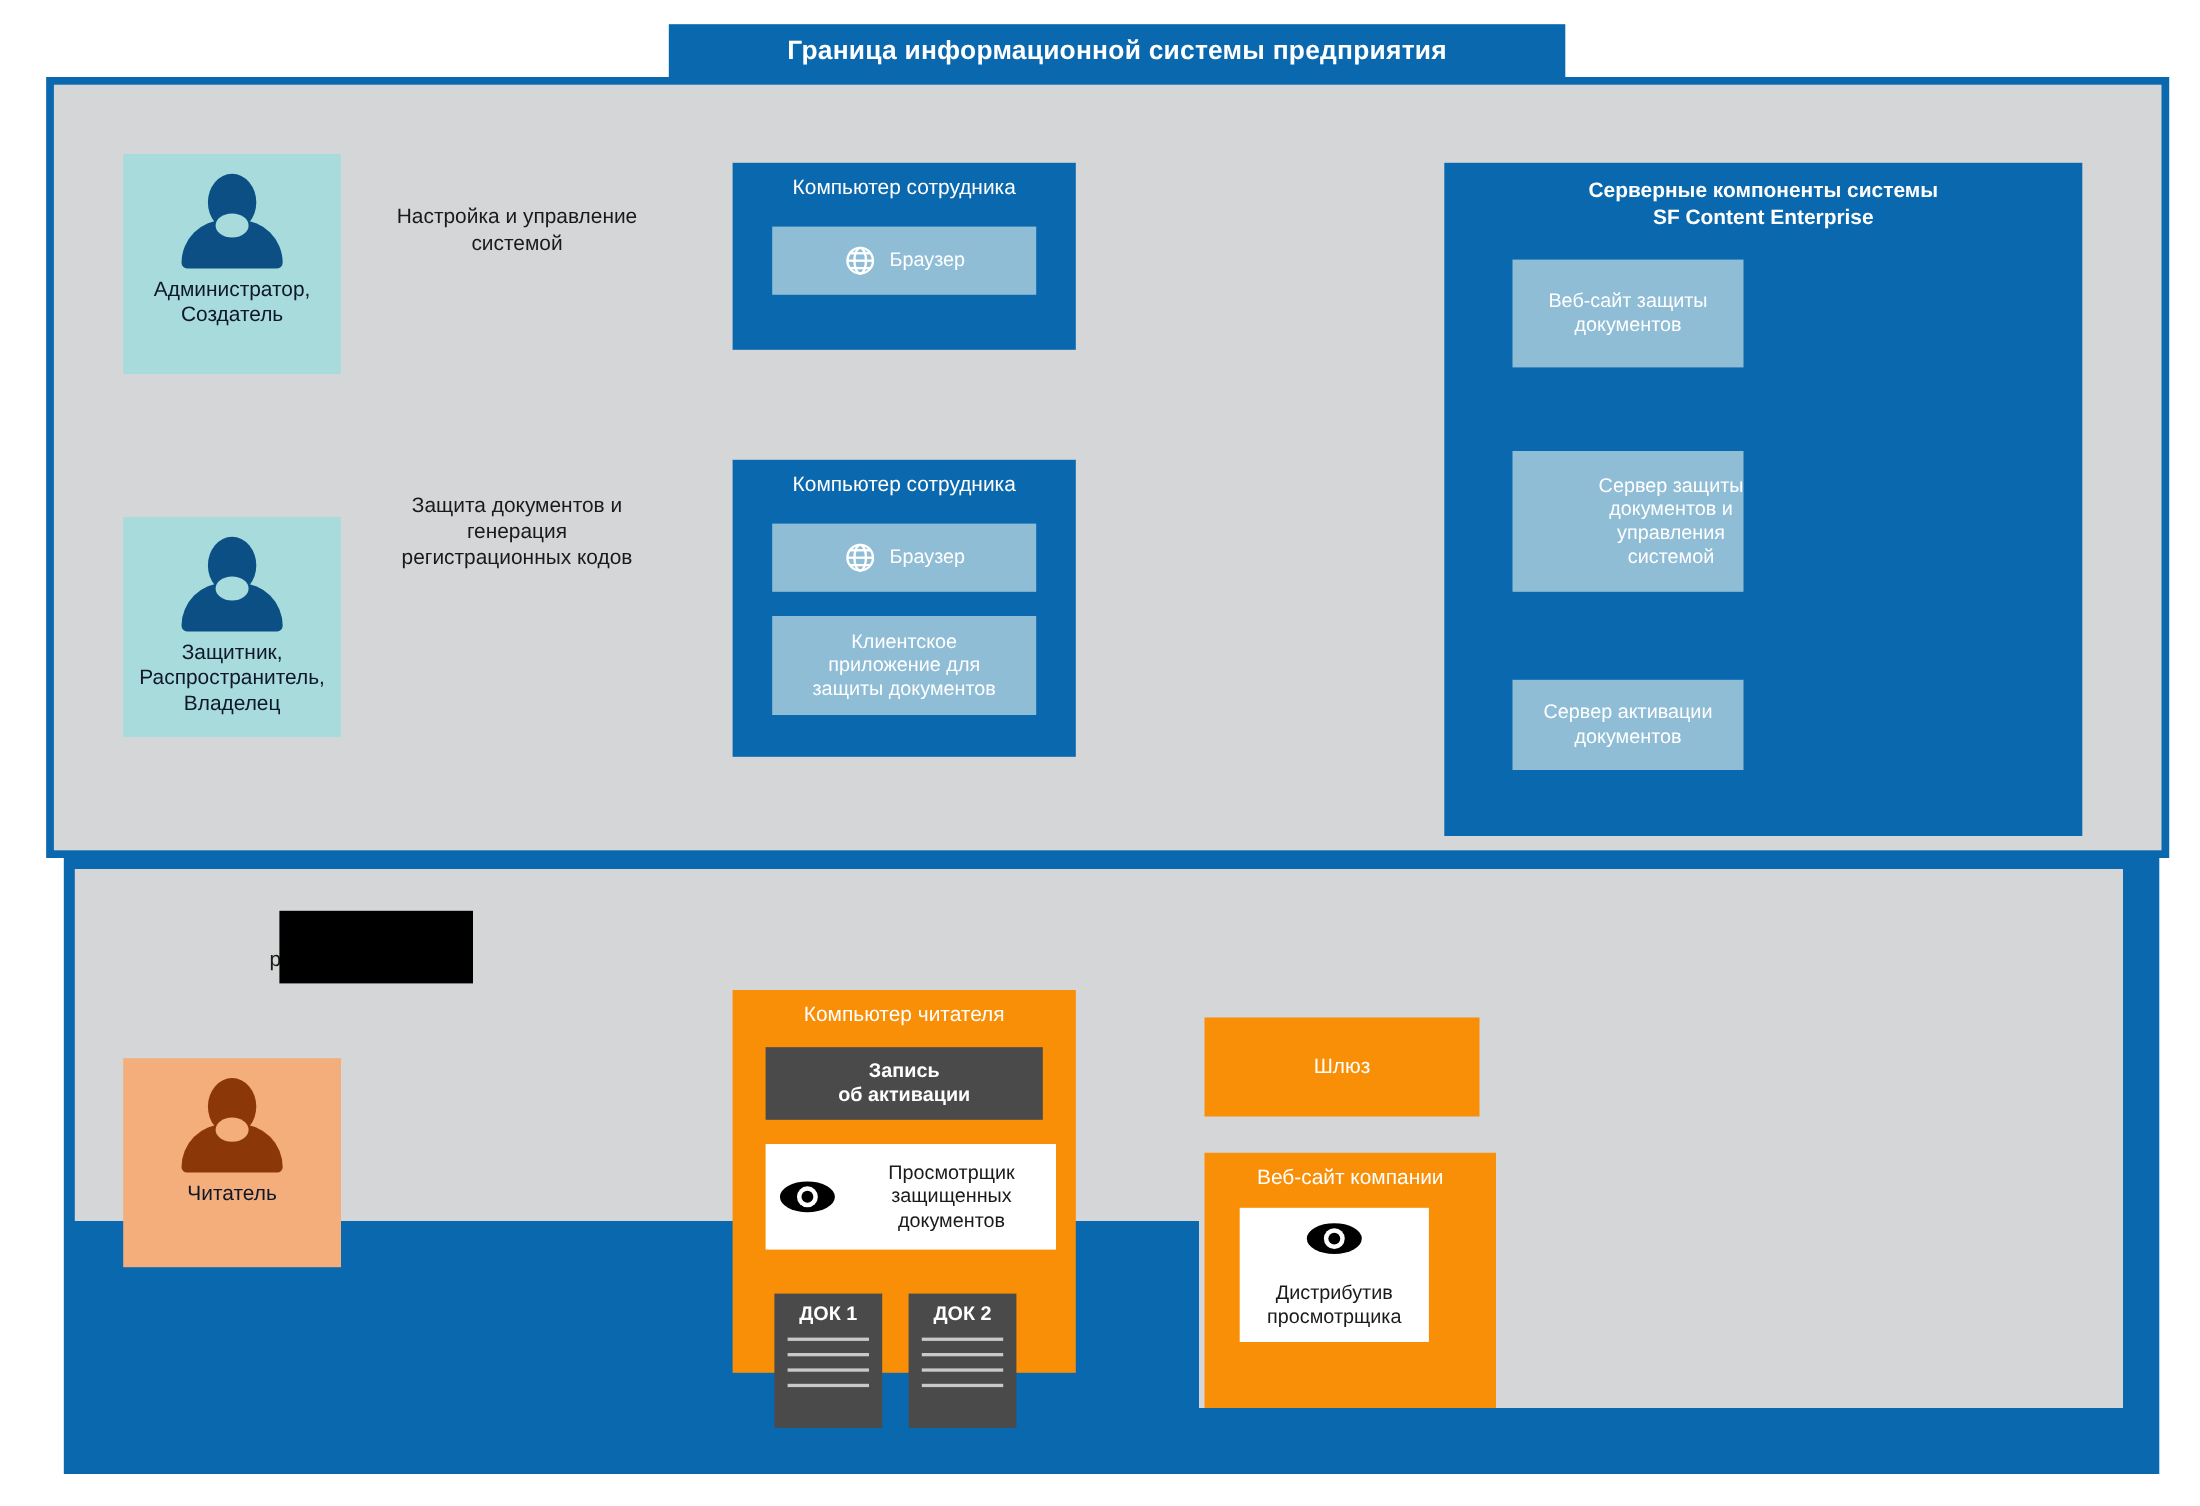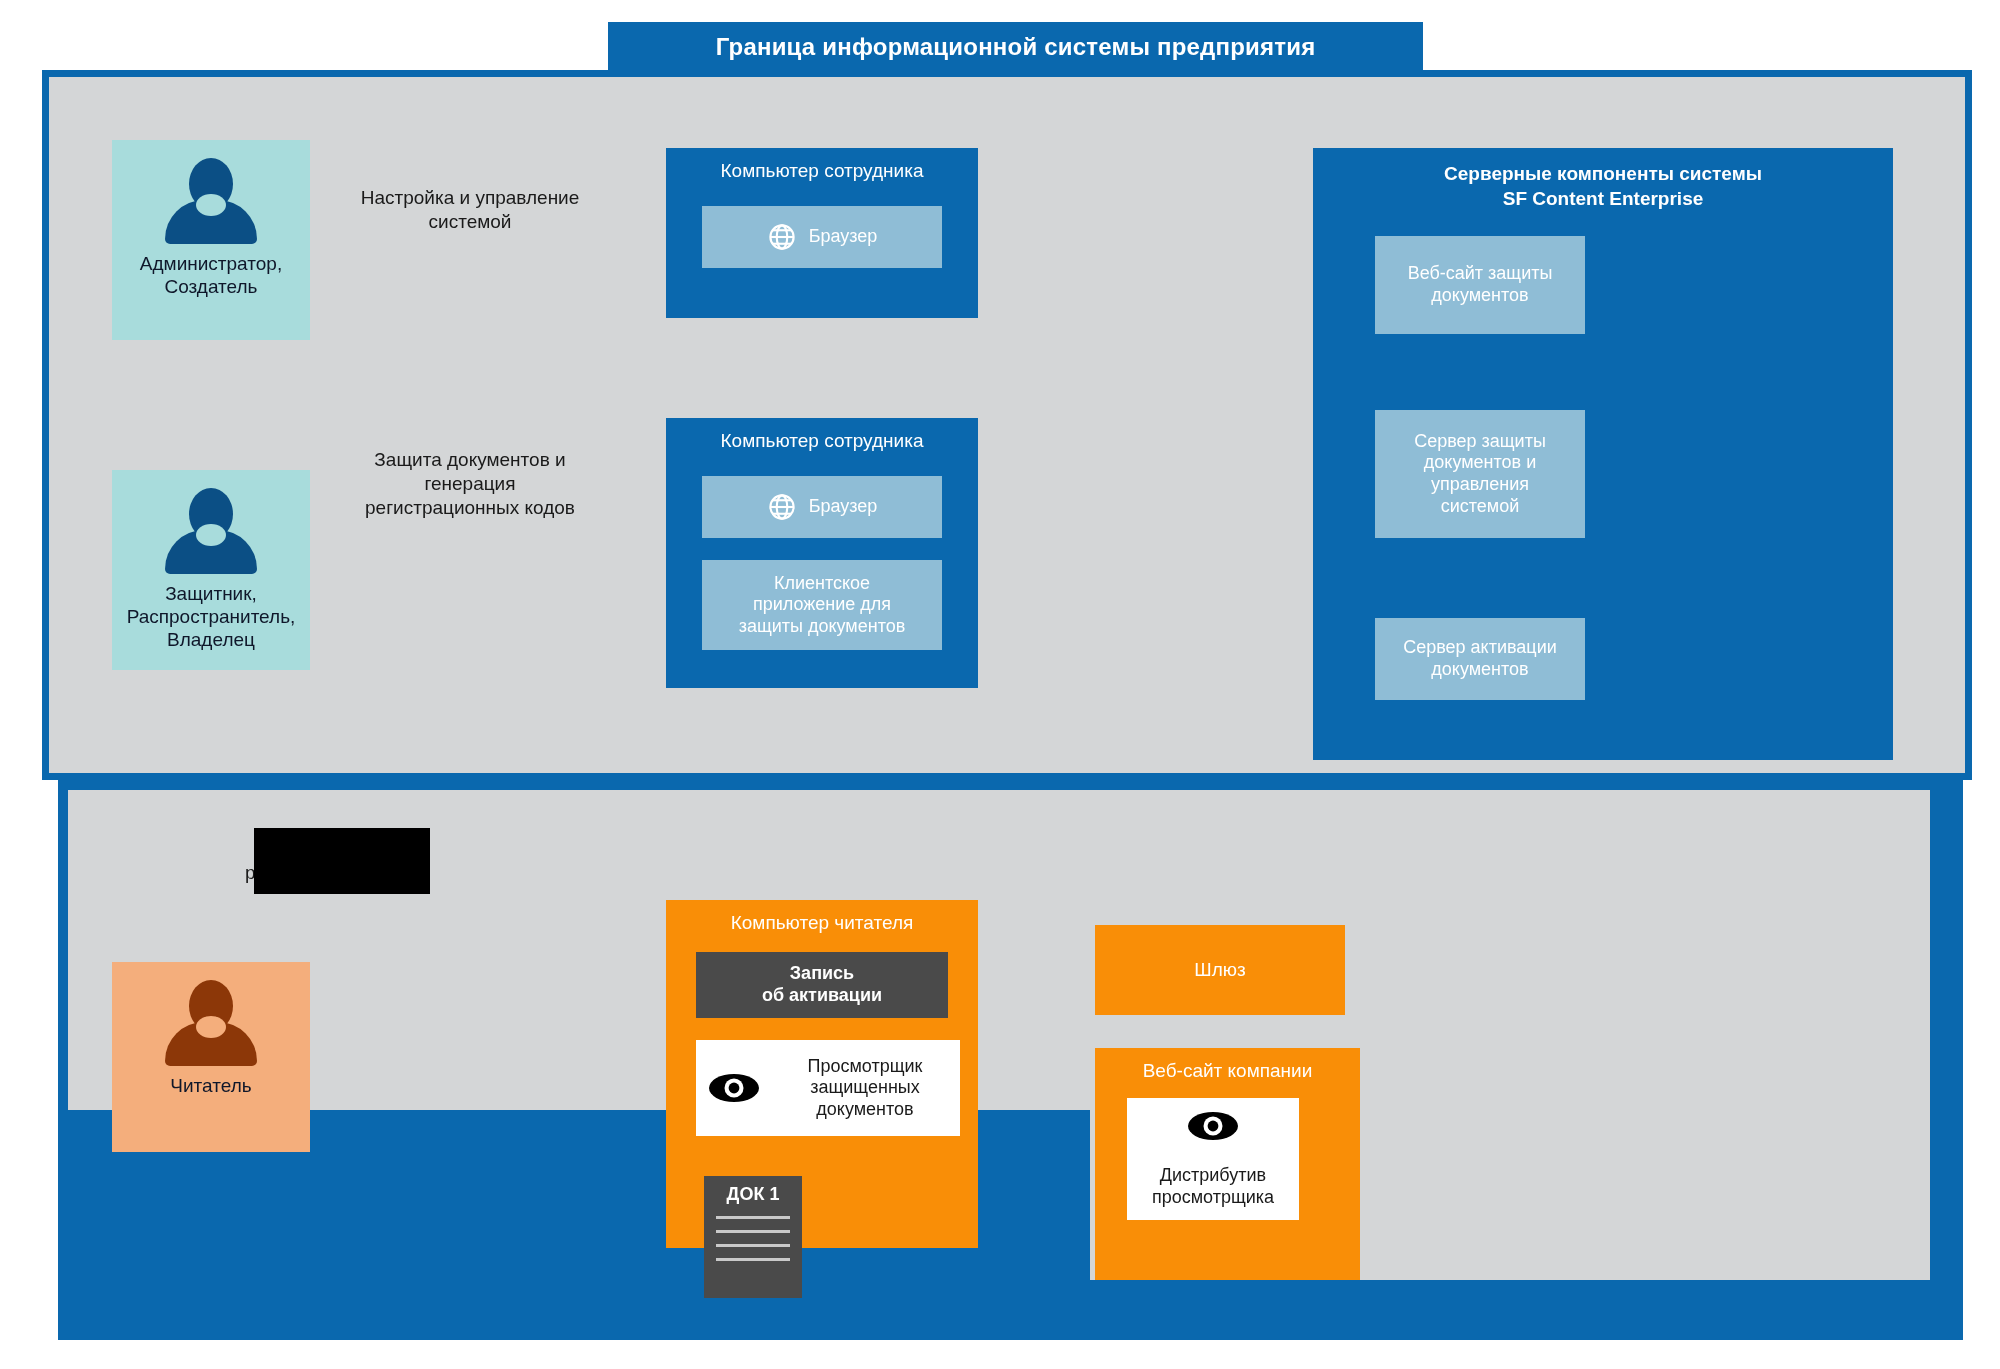--- a/index.html
+++ b/index.html
@@ -68,21 +68,21 @@
   #emp-computer-2{left:666px;top:418px;width:312px;height:270px;}
   #emp-computer-2 .browser{position:absolute;left:36px;top:58px;
                            width:240px;height:62px;gap:12px;}
   #emp-computer-2 .client{position:absolute;left:36px;top:142px;
                           width:240px;height:90px;}
 
   #server-box{left:1313px;top:148px;width:580px;height:612px;}
   #server-box .server-title{color:#ffffff;font-size:19px;text-align:center;
                             padding-top:14px;line-height:1.3;font-weight:bold;}
   #srv-website{position:absolute;left:62px;top:88px;width:210px;height:98px;}
-  #srv-protect{position:absolute;left:62px;top:262px;width:210px;height:128px;}
+  #srv-protect{position:absolute;left:62px;top:262px;width:210px;height:128px;justify-content:flex-end;}
   #srv-activate{position:absolute;left:62px;top:470px;width:210px;height:82px;}
 
   
   #reader-computer{left:666px;top:900px;width:312px;height:348px;background:#F98E07;}
   #reader-computer .rc-title{color:#ffffff;font-size:19px;text-align:center;padding-top:12px;}
   #activation-record{position:absolute;left:30px;top:52px;width:252px;height:66px;
                      background:#4A4A4A;color:#ffffff;font-size:18px;font-weight:bold;
                      display:flex;align-items:center;justify-content:center;
                      text-align:center;line-height:1.2;}
   #viewer-box{position:absolute;left:30px;top:140px;width:252px;height:96px;
@@ -334,20 +334,27 @@
     </span>
   </div>
 
   <div class="doc-card" id="doc-1">
     <div class="dt">ДОК 1</div>
     <div class="ln"></div>
       <div class="ln"></div>
       <div class="ln"></div>
       <div class="ln"></div>
   </div>
+  <div class="doc-card" id="doc-2">
+    <div class="dt">ДОК 2</div>
+    <div class="ln"></div>
+      <div class="ln"></div>
+      <div class="ln"></div>
+      <div class="ln"></div>
+  </div>
 </div>
 
 <div class="abs" id="gateway">
   <span>Шлюз</span>
 </div>
 
 <div class="abs" id="company-site">
   <div class="cs-title">Веб-сайт компании</div>
   <div id="distrib-box">
     <span class="eye">

